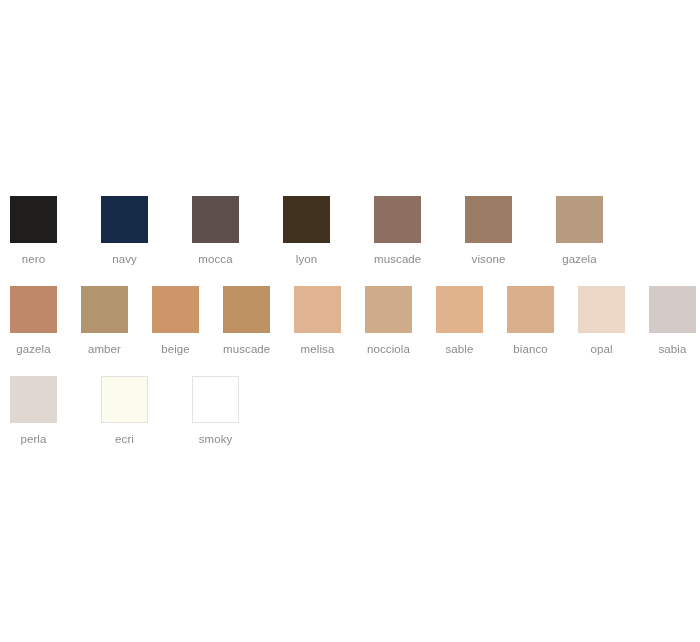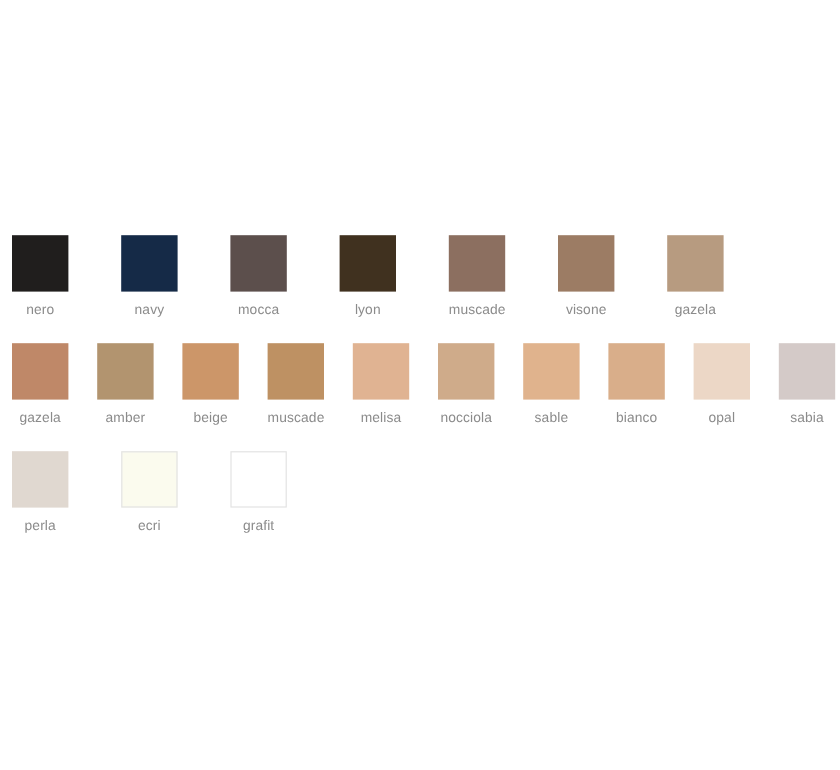--- a/index.html
+++ b/index.html
@@ -145,17 +145,17 @@
         <div class="swatch-cell">
           <span class="swatch-chip" style="background-color: rgb(224, 216, 208);"></span>
           <span class="swatch-label">perla</span>
         </div>
         <div class="swatch-cell">
           <span class="swatch-chip bordered" style="background-color: rgb(251, 251, 238);"></span>
           <span class="swatch-label">ecri</span>
         </div>
         <div class="swatch-cell">
           <span class="swatch-chip bordered" style="background-color: rgb(255, 255, 255);"></span>
-          <span class="swatch-label">grafit</span>
+          <span class="swatch-label">smoky</span>
         </div>
       </div>
     </div>
 </div>
 
 </body></html>

